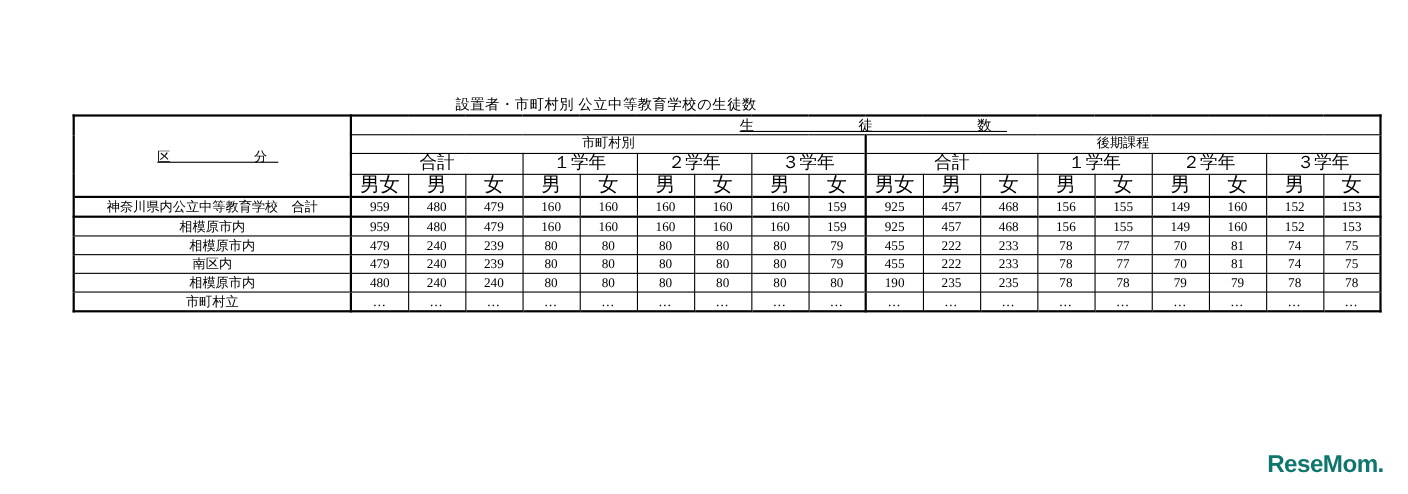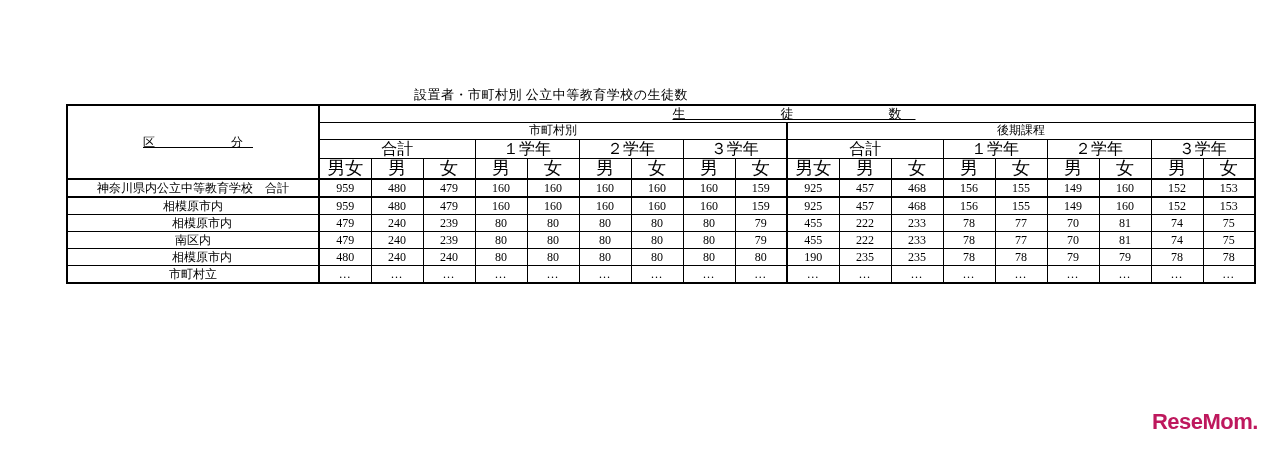--- a/index.html
+++ b/index.html
@@ -98,21 +98,21 @@
     letter-spacing: 1px;
   }
   .row-total td { height: 19px; }
   .logo {
     position: absolute;
     right: 22px;
     bottom: 14px;
     font-family: "Liberation Sans", sans-serif;
     font-size: 22px;
     font-weight: bold;
-    color: #be185d;
+    color: #0f766e;
     letter-spacing: -0.5px;
     white-space: nowrap;
   }
 </style>
 </head>
 <body>
 
 <div class="doc">
 
   <div class="doc-title">設置者・市町村別 公立中等教育学校の生徒数</div>

